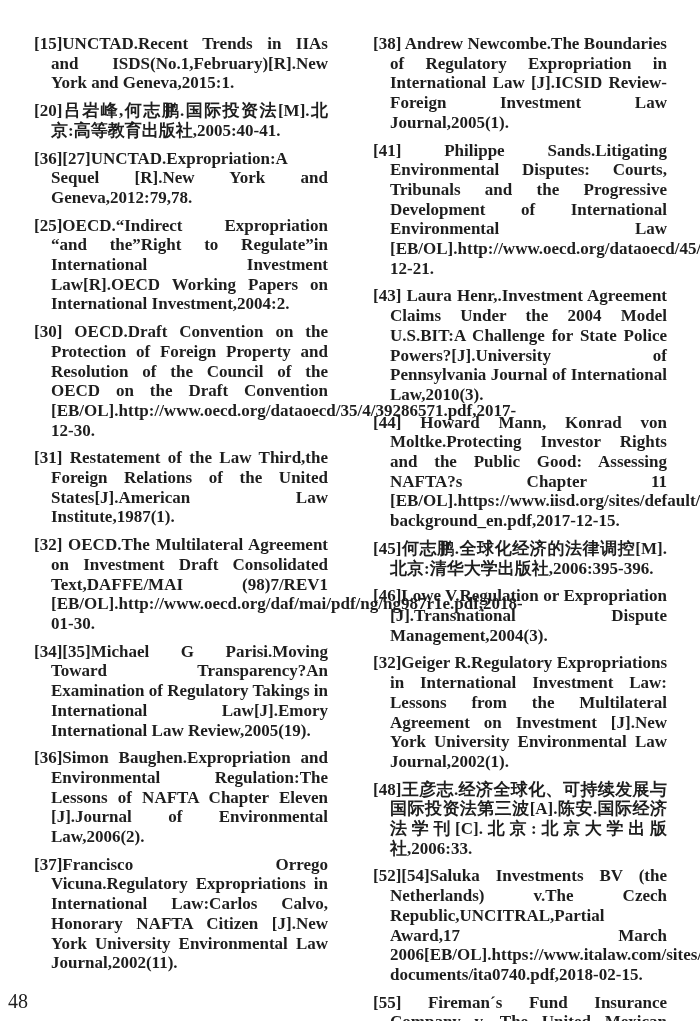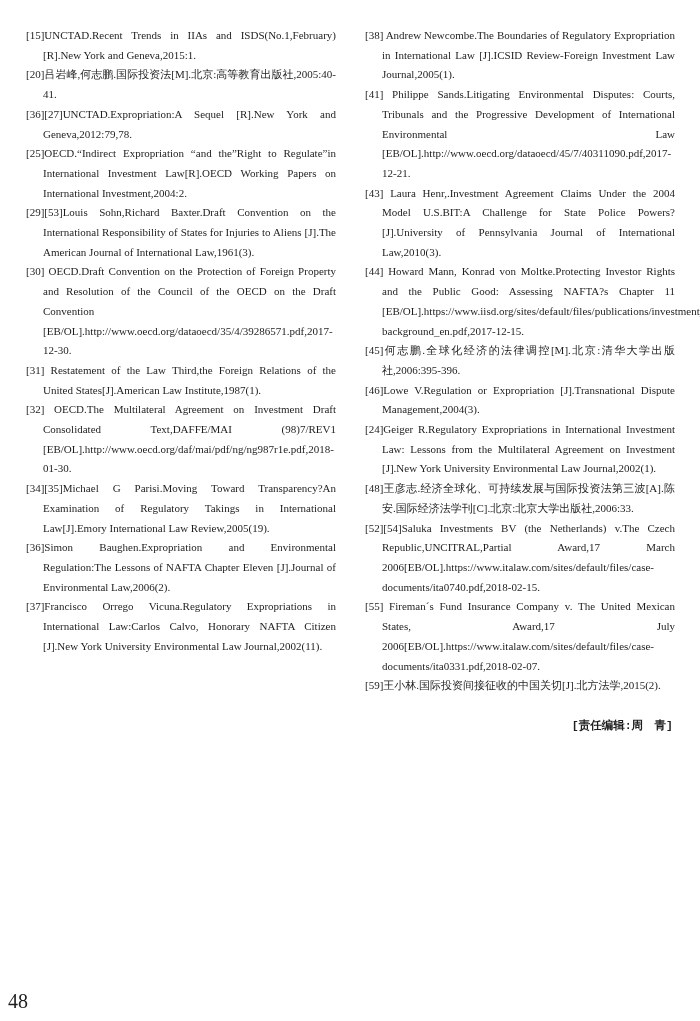--- a/index.html
+++ b/index.html
@@ -1,51 +1,50 @@
 <!DOCTYPE html>
 <html><head>
 <meta charset="utf-8">
 <style>
   html, body { margin:0; padding:0; background:#ffffff; }
   body { width:700px; height:1021px; position:relative; overflow:hidden;
          font-family:"Liberation Serif","DejaVu Serif",serif; color:#1e1e1e; }
   .col { position:absolute; top:26px; width:310px; }
   .col.left { left:26px; }
   .col.right { left:365px; }
-  .ref { font-size:11px; line-height:19.7px; text-align:justify;
-         text-align-last:left; padding-left:17px; text-indent:-17px; margin:0; }
+  .ref { font-size:17px; line-height:19.7px; text-align:justify;
+         text-align-last:left; padding-left:17px; text-indent:-17px; margin:8px;font-weight:bold; }
   .editor { text-align:right; font-family:Liberation Mono, monospace;
             font-size:11.5px; font-weight:bold; margin-top:22px; padding-right:2px; word-spacing:6px; }
   .page-number { position:absolute; left:8px; top:990px; font-size:20px; }
 </style>
 </head>
 <body>
 
 <div class="col left">
   <p class="ref">[15]UNCTAD.Recent Trends in IIAs and ISDS(No.1,February)[R].New York and Geneva,2015:1.</p>
   <p class="ref">[20]吕岩峰,何志鹏.国际投资法[M].北京:高等教育出版社,2005:40-41.</p>
   <p class="ref">[36][27]UNCTAD.Expropriation:A Sequel [R].New York and Geneva,2012:79,78.</p>
   <p class="ref">[25]OECD.“Indirect Expropriation “and the”Right to Regulate”in International Investment Law[R].OECD Working Papers on International Investment,2004:2.</p>
-  <p class="ref">[29][53]Louis Sohn,Richard Baxter.Draft Convention on the International Responsibility of States for Injuries to Aliens [J].The American Journal of International Law,1961(3).</p>
   <p class="ref">[30] OECD.Draft Convention on the Protection of Foreign Property and Resolution of the Council of the OECD on the Draft Convention [EB/OL].http://www.oecd.org/dataoecd/35/4/39286571.pdf,2017-12-30.</p>
   <p class="ref">[31] Restatement of the Law Third,the Foreign Relations of the United States[J].American Law Institute,1987(1).</p>
   <p class="ref">[32] OECD.The Multilateral Agreement on Investment Draft Consolidated Text,DAFFE/MAI (98)7/REV1 [EB/OL].http://www.oecd.org/daf/mai/pdf/ng/ng987r1e.pdf,2018-01-30.</p>
   <p class="ref">[34][35]Michael G Parisi.Moving Toward Transparency?An Examination of Regulatory Takings in International Law[J].Emory International Law Review,2005(19).</p>
   <p class="ref">[36]Simon Baughen.Expropriation and Environmental Regulation:The Lessons of NAFTA Chapter Eleven [J].Journal of Environmental Law,2006(2).</p>
   <p class="ref">[37]Francisco Orrego Vicuna.Regulatory Expropriations in International Law:Carlos Calvo, Honorary NAFTA Citizen [J].New York University Environmental Law Journal,2002(11).</p>
 </div>
 
 <div class="col right">
   <p class="ref">[38] Andrew Newcombe.The Boundaries of Regulatory Expropriation in International Law [J].ICSID Review-Foreign Investment Law Journal,2005(1).</p>
   <p class="ref">[41] Philippe Sands.Litigating Environmental Disputes: Courts, Tribunals and the Progressive Development of International Environmental Law [EB/OL].http://www.oecd.org/dataoecd/45/7/40311090.pdf,2017-12-21.</p>
   <p class="ref">[43] Laura Henr,.Investment Agreement Claims Under the 2004 Model U.S.BIT:A Challenge for State Police Powers?[J].University of Pennsylvania Journal of International Law,2010(3).</p>
   <p class="ref">[44] Howard Mann, Konrad von Moltke.Protecting Investor Rights and the Public Good: Assessing NAFTA?s Chapter 11 [EB/OL].https://www.iisd.org/sites/default/files/publications/investment_ilsd_ background_en.pdf,2017-12-15.</p>
   <p class="ref">[45]何志鹏.全球化经济的法律调控[M].北京:清华大学出版社,2006:395-396.</p>
   <p class="ref">[46]Lowe V.Regulation or Expropriation [J].Transnational Dispute Management,2004(3).</p>
-  <p class="ref">[24]Geiger R.Regulatory Expropriations in International Investment Law: Lessons from the Multilateral Agreement on Investment [J].New York University Environmental Law Journal,2002(1).</p>
+  <p class="ref">[32]Geiger R.Regulatory Expropriations in International Investment Law: Lessons from the Multilateral Agreement on Investment [J].New York University Environmental Law Journal,2002(1).</p>
   <p class="ref">[48]王彦志.经济全球化、可持续发展与国际投资法第三波[A].陈安.国际经济法学刊[C].北京:北京大学出版社,2006:33.</p>
   <p class="ref">[52][54]Saluka Investments BV (the Netherlands) v.The Czech Republic,UNCITRAL,Partial Award,17 March 2006[EB/OL].https://www.italaw.com/sites/default/files/case-documents/ita0740.pdf,2018-02-15.</p>
   <p class="ref">[55] Fireman´s Fund Insurance Company v. The United Mexican States, Award,17 July 2006[EB/OL].https://www.italaw.com/sites/default/files/case-documents/ita0331.pdf,2018-02-07.</p>
   <p class="ref">[59]王小林.国际投资间接征收的中国关切[J].北方法学,2015(2).</p>
   <div class="editor">[责任编辑:周　青]</div>
 </div>
 
 <div class="page-number">48</div>
 
 </body></html>

